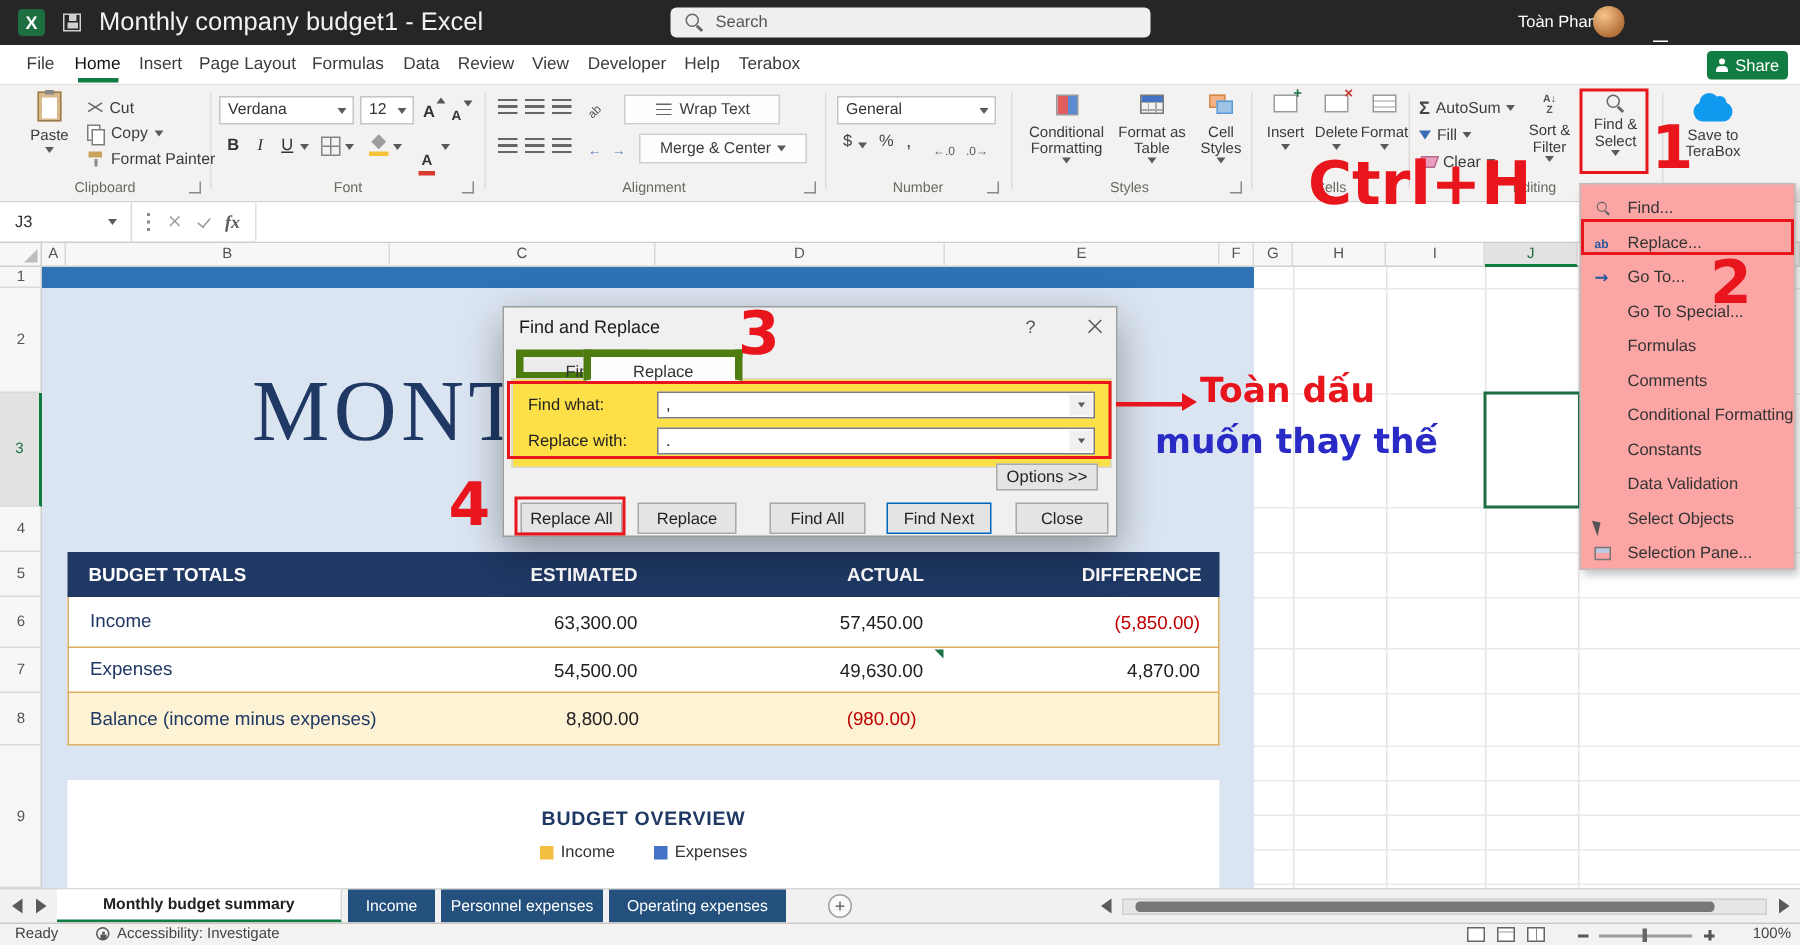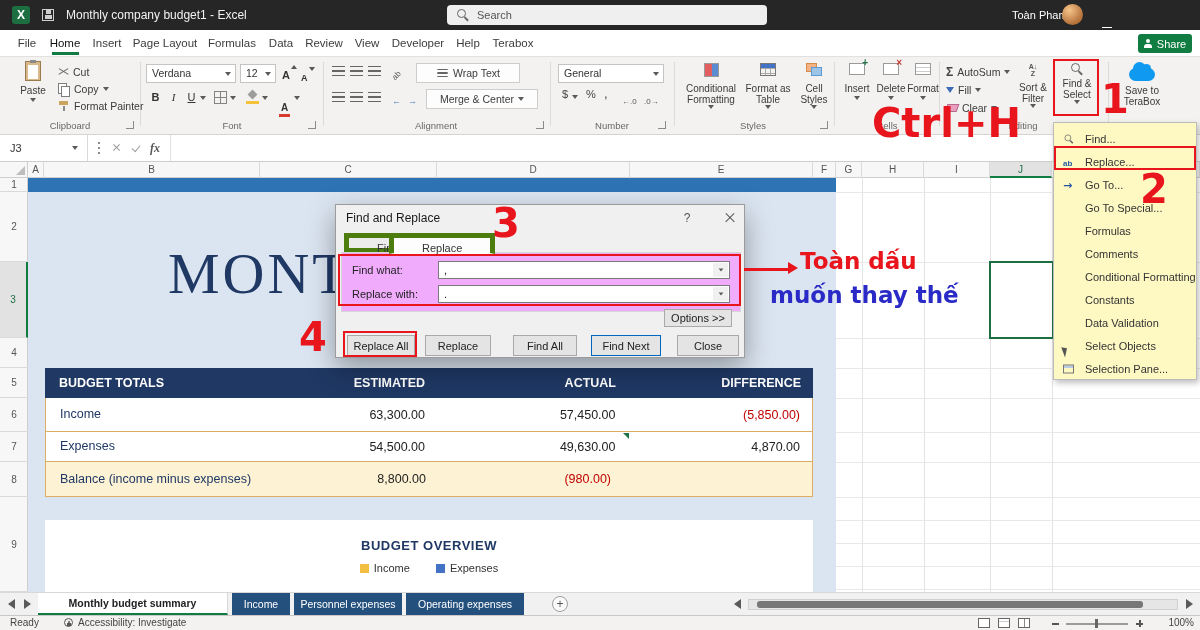--- a/index.html
+++ b/index.html
@@ -3,21 +3,21 @@
 <meta charset="utf-8">
 <style>
   html,body{margin:0;padding:0;background:#e9e9e9}
   *{box-sizing:border-box}
   #stage{position:relative;width:1200px;height:630px;background:#fff;overflow:hidden;
          font-family:"Liberation Sans","DejaVu Sans",sans-serif;color:#333}
   .abs{position:absolute}
 
   
   .titlebar{left:0;top:0;width:1200px;height:30px;background:#262626;color:#fff;z-index:20}
-  .tb-title{font-size:12px;line-height:30px;color:#f2f2f2}
+  .tb-title{font-size:17px;line-height:30px;color:#f2f2f2}
   .searchbox{background:#efefef;border-radius:4px;height:20px;color:#555;font-size:11px;line-height:20px}
   .ic-excel{width:18px;height:18px;background:#1d6f42;border-radius:3px;text-align:center;
             font:700 12px/18px "Liberation Sans",sans-serif;color:#fff}
   .ic-excel::before{content:"X"}
   .ic-save{width:12px;height:12px;border:1px solid #cfcfcf;position:relative}
   .ic-save::before{content:"";position:absolute;left:3px;top:0;width:5px;height:4px;background:#cfcfcf}
   .ic-save::after{content:"";position:absolute;left:2px;bottom:1px;width:7px;height:4px;background:#cfcfcf}
   .mag{position:relative;width:12px;height:12px}
   .mag::before{content:"";position:absolute;width:7px;height:7px;border:1.5px solid #666;border-radius:50%;left:0;top:0}
   .mag::after{content:"";position:absolute;width:5px;height:1.5px;background:#666;transform:rotate(45deg);left:7px;top:9px}
@@ -143,41 +143,41 @@
   .neg{color:#c00000}
   .cellflag{position:absolute;width:0;height:0;border-top:6px solid #1e7145;border-left:6px solid transparent}
   .overview{position:absolute;left:17px;top:342px;width:768px;height:72px;background:#fff}
   .ov-title{margin-top:18px;text-align:center;font-weight:700;font-size:13px;color:#1f3864;letter-spacing:.5px}
   .legend{display:flex;justify-content:center;gap:26px;margin-top:9px;font-size:11px;color:#333}
   .lg{display:flex;align-items:center;gap:5px}
   .sw{width:9px;height:9px}
   .selcell{position:absolute;left:961px;top:83px;width:65px;height:78px;border:2px solid #1d6f42;background:#fff;z-index:3}
 
   
-  .fsmenu{left:1053px;top:122px;width:144px;height:258px;background:#fef9c3;border:1px solid #bcbcbc;
+  .fsmenu{left:1053px;top:122px;width:144px;height:258px;background:#fca5a5;border:1px solid #bcbcbc;
           box-shadow:2px 3px 6px rgba(0,0,0,.25);z-index:50}
   .fsitem{position:absolute;left:1px;width:141px;height:23px;display:flex;align-items:center;padding-left:30px;font-size:11px;color:#333}
   .fsic{position:absolute;left:8px;top:50%;transform:translateY(-50%)}
   .ic-ab::before{content:"ab";font:700 8px "Liberation Sans",sans-serif;color:#2457a0}
   .ic-goto::before{content:"\2192";font:700 11px "DejaVu Sans",sans-serif;color:#2457a0}
   .ic-cursor{width:0;height:0;border-left:5px solid #555;border-top:3px solid transparent;border-bottom:8px solid transparent;transform:rotate(-20deg)}
   .ic-pane{width:11px;height:9px;border:1px solid #777;background:linear-gradient(#b9cce4 0 3px,transparent 3px)}
 
   
   .dlg{left:335px;top:204px;width:410px;height:154px;background:#f0f0f0;border:1px solid #9b9b9b;
        box-shadow:0 10px 26px rgba(0,0,0,.35);z-index:40}
   .dlg-title{position:absolute;left:10px;top:0;height:26px;line-height:26px;font-size:12px;color:#1a1a1a}
   .dlg-help{position:absolute;right:46px;top:0;width:22px;height:26px;text-align:center;line-height:26px;font-size:12px;color:#555}
   .dlg-close{position:absolute;right:8px;top:7px;width:12px;height:12px}
   .dlg-close::before,.dlg-close::after{content:"";position:absolute;left:0;top:5px;width:12px;height:1.3px;background:#555}
   .dlg-close::before{transform:rotate(45deg)} .dlg-close::after{transform:rotate(-45deg)}
   .dtab{position:absolute;top:28px;height:20px;line-height:20px;font-size:11px;padding:0 28px;
         border:5px solid #4d7c0f;background:#ececec;color:#333}
   .dtab.active{background:#fdfdfd;border-bottom:1px solid #fdfdfd;height:21px;z-index:2}
-  .tabpage{position:absolute;left:5px;top:47px;width:400px;height:60px;background:#f0abfc;border:1px solid #d6d6d6}
+  .tabpage{position:absolute;left:5px;top:47px;width:400px;height:60px;background:#fde047;border:1px solid #d6d6d6}
   .dfield{position:absolute;font-size:11px;color:#222}
   .dcombo{position:absolute;height:18px;background:#fff;border:1px solid #7a7a7a;font-size:11px;line-height:16px;padding:0 5px;color:#222}
   .dcombo .arr{position:absolute;right:1px;top:1px;width:15px;height:14px;background:#f0f0f0;display:flex;align-items:center;justify-content:center}
   .dbtn{position:absolute;height:21px;background:#e4e4e4;border:1px solid #a9a9a9;font-size:11px;color:#222;
         display:flex;align-items:center;justify-content:center}
   .dbtn.def{border:1.5px solid #0067c0}
 
   
   .tabbar{left:0;top:592px;width:1200px;height:23px;background:#f1f1f1;border-top:1px solid #d8d8d8;z-index:20}
   .navarr{position:absolute;top:6px;width:0;height:0}

